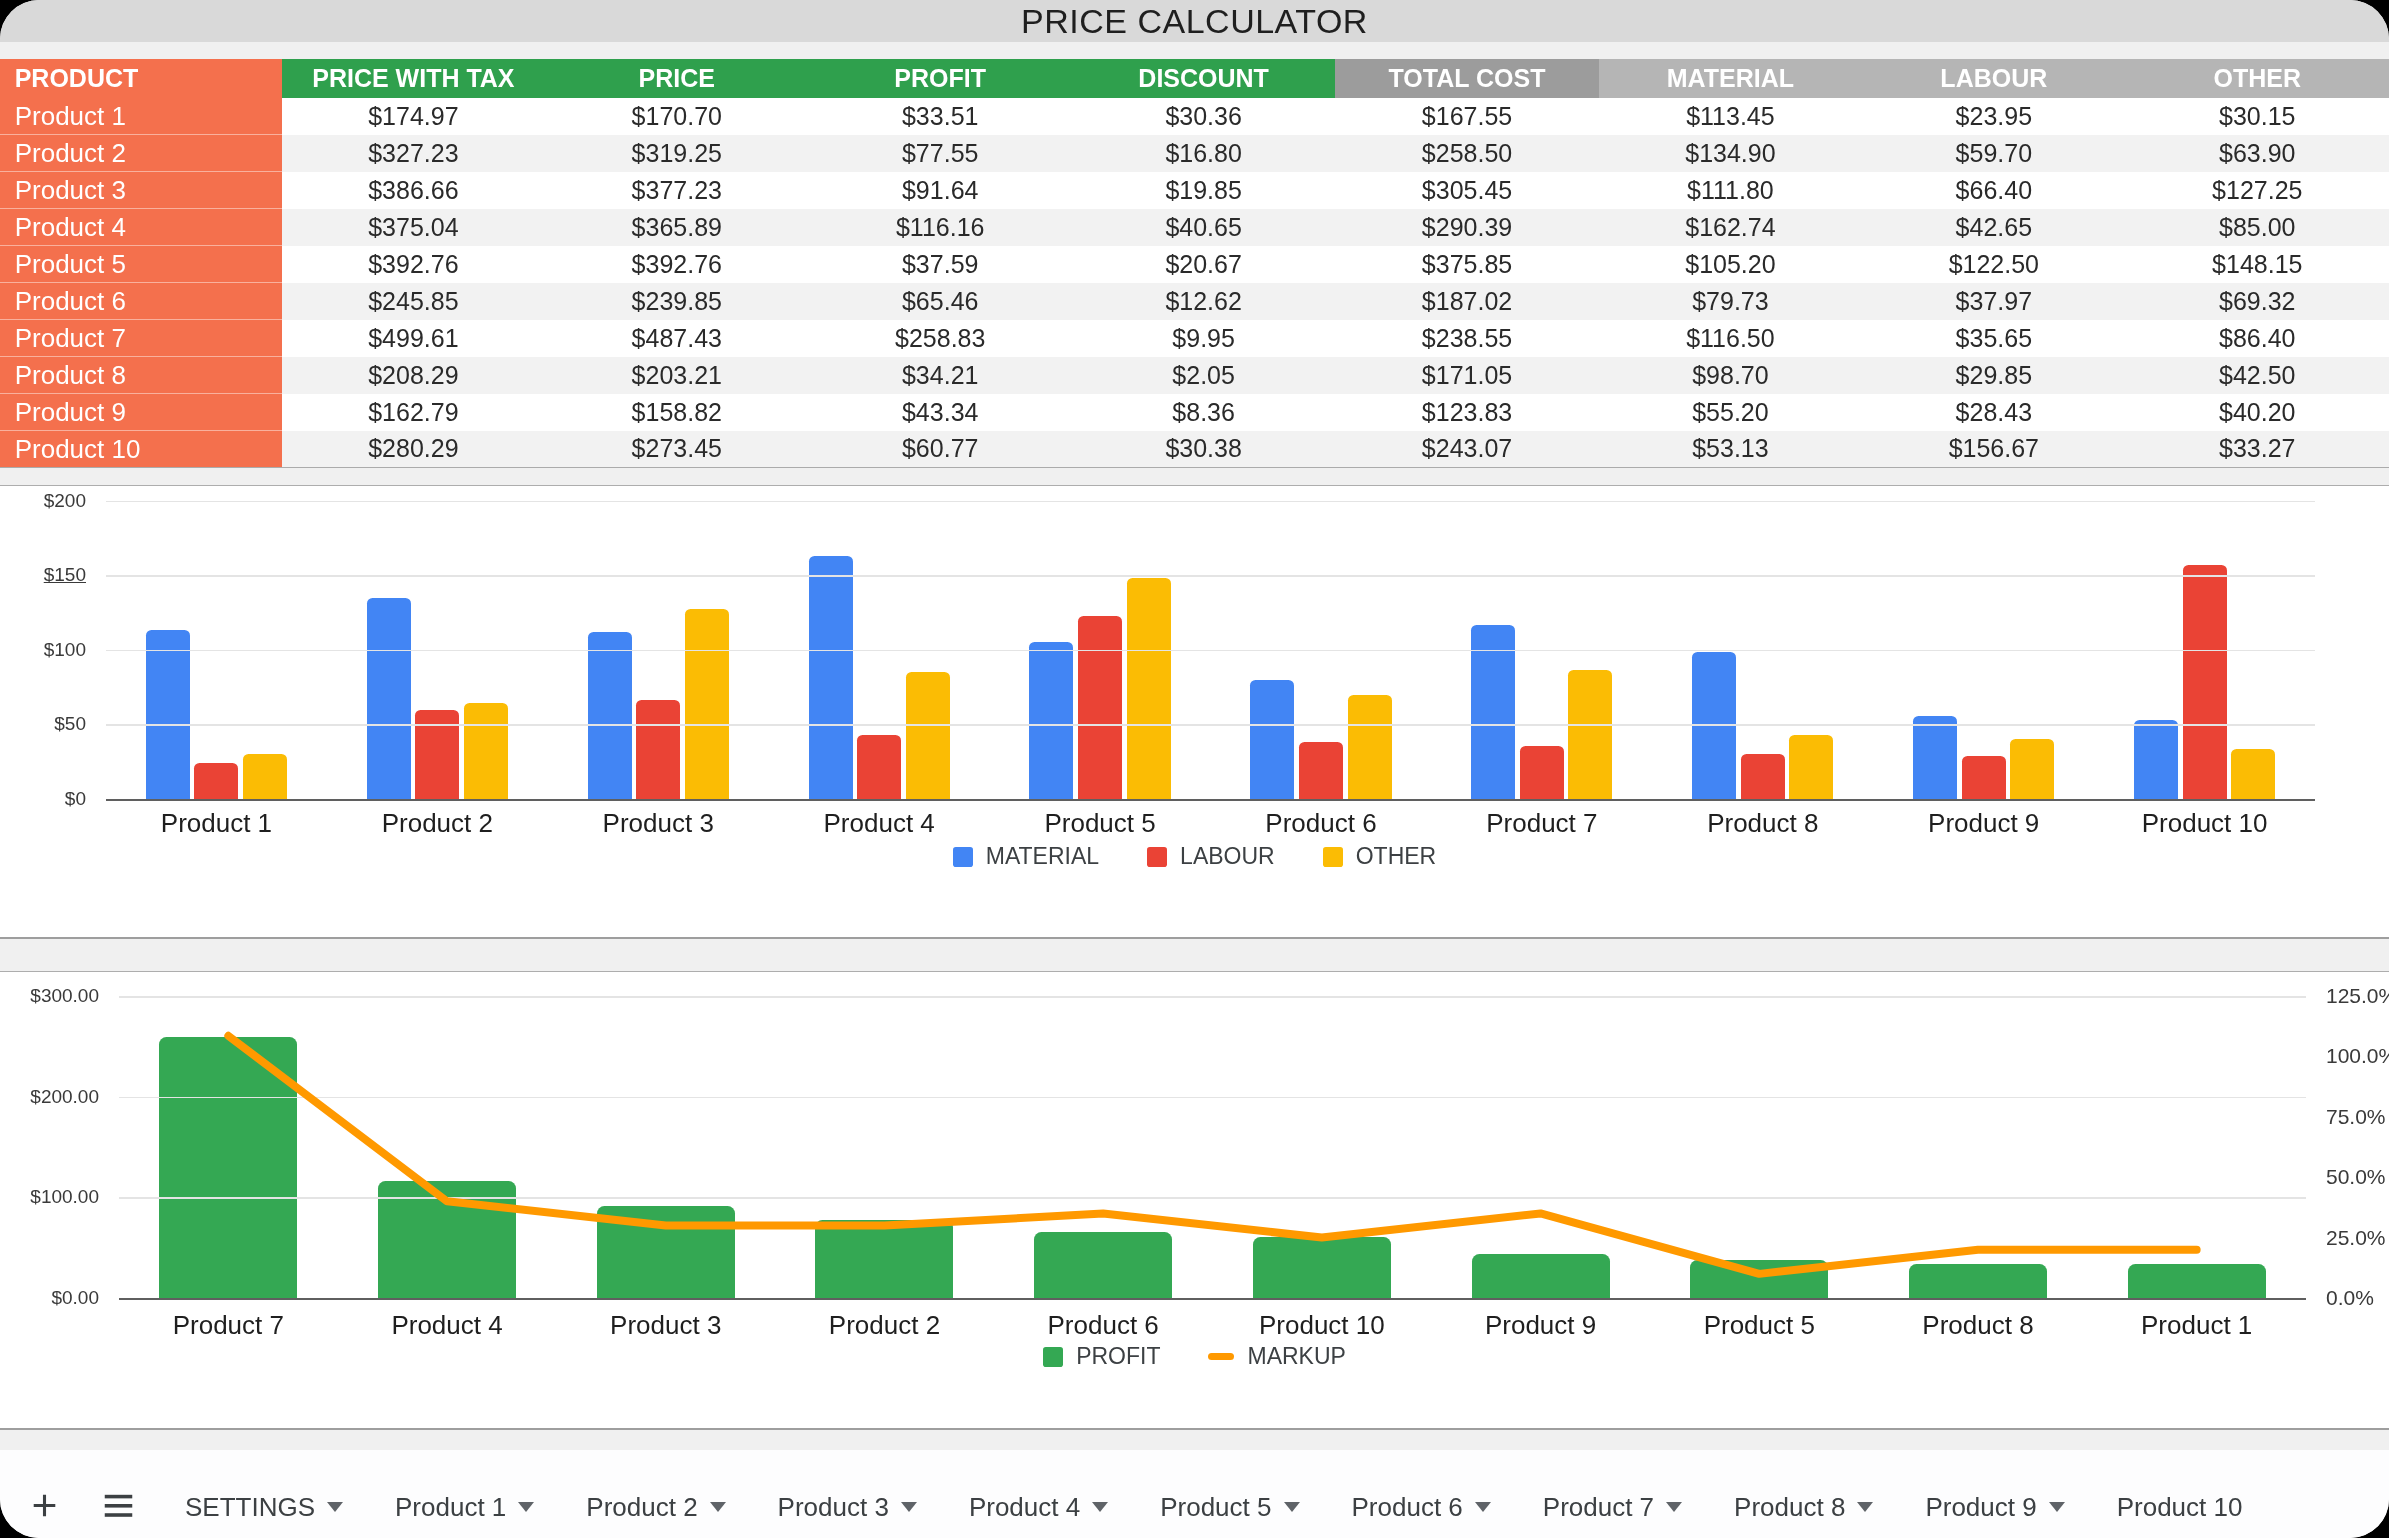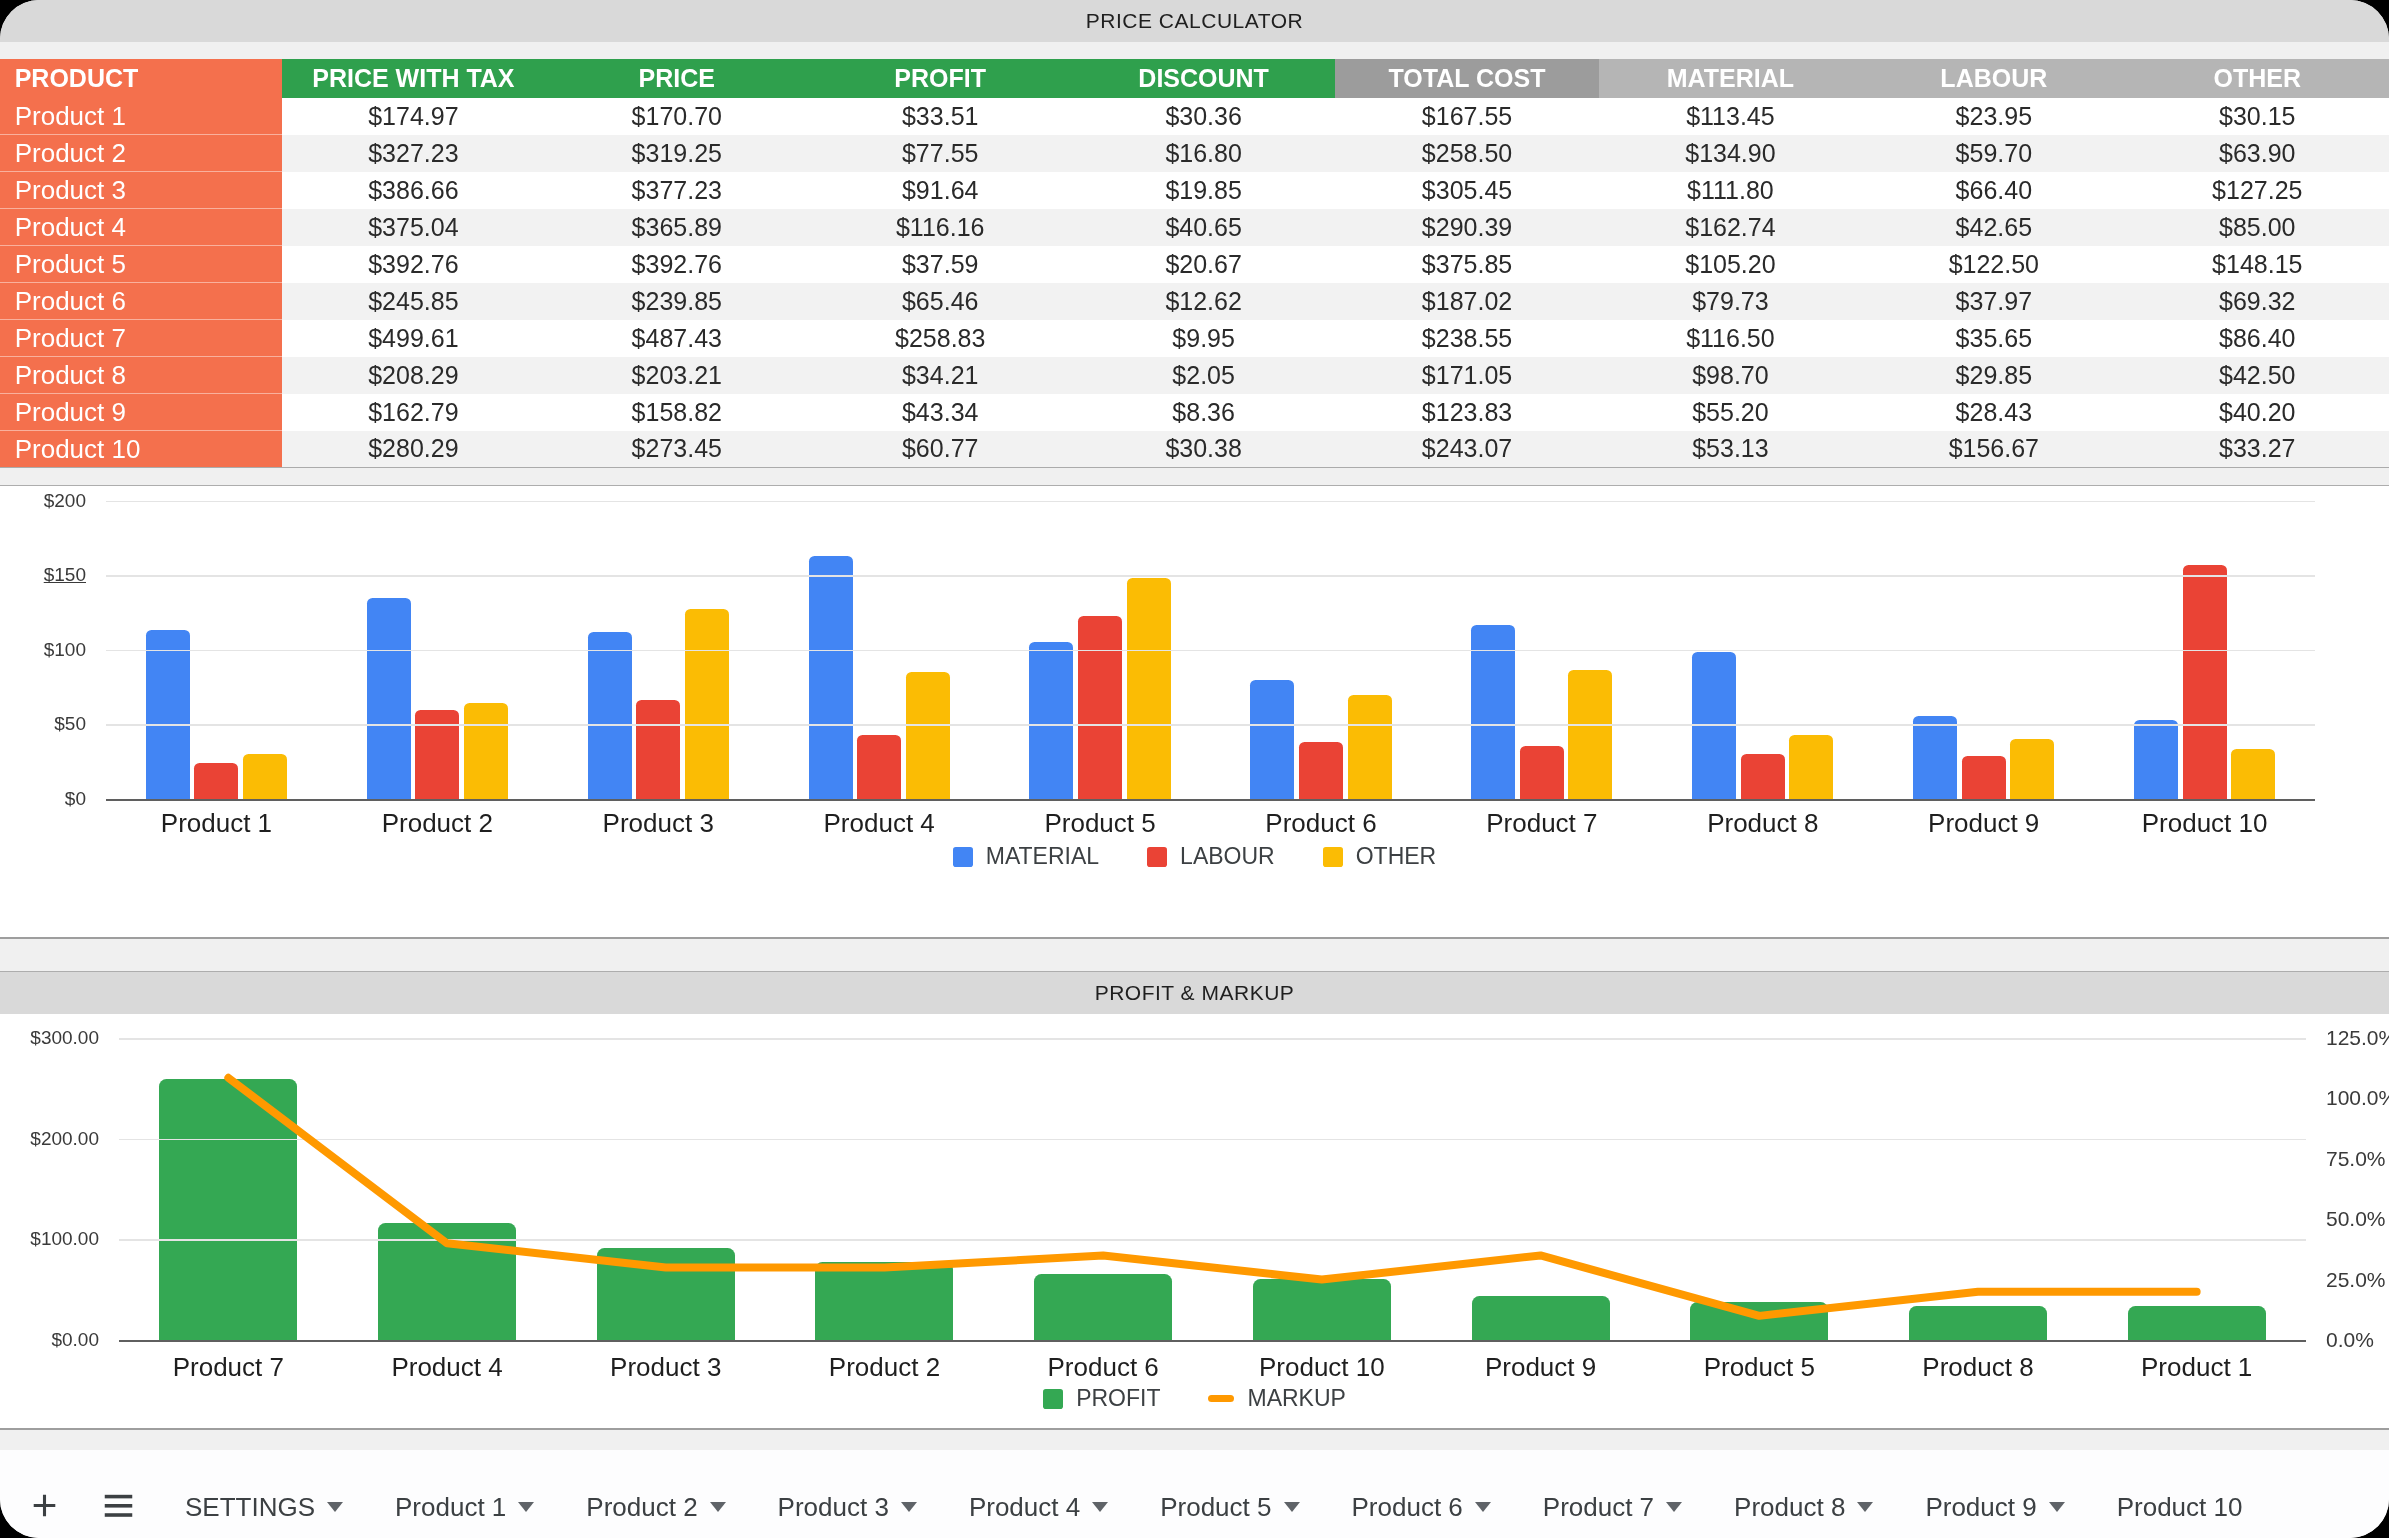--- a/index.html
+++ b/index.html
@@ -1,21 +1,21 @@
 <!DOCTYPE html>
 <html style="font-size:14.7px"><head>
 <meta charset="utf-8">
 <style>
   html,body{margin:0;padding:0;width:2389px;height:1538px;overflow:hidden;background:#000;
     font-family:"Liberation Sans", sans-serif;}
   .screen{position:absolute;inset:0;border-radius:39px;overflow:hidden;background:#F0F0F0;}
 
   
   .bar-title{height:42px;background:#D9D9D9;display:flex;align-items:center;justify-content:center;
-    font-size:21px;color:#1F1F1F;letter-spacing:0.5px;}
+    font-size:34px;color:#1F1F1F;letter-spacing:0.5px;}
   #top-titlebar{position:absolute;top:0;left:0;right:0;}
 
   
   #table-wrap{position:absolute;top:59px;left:0;right:0;border-bottom:1.8px solid #ABABAB;background:#fff;}
   table{width:100%;border-collapse:collapse;table-layout:fixed;}
   th{height:39px;font-size:25px;font-weight:bold;color:#fff;text-align:center;padding:0;}
   th.h-product{width:267px;background:#F4704D;text-align:left;padding-left:14.7px;}
   th.h-green{background:#2FA04D;}
   th.h-dark{background:#9C9C9C;}
   th.h-light{background:#B5B5B5;}
@@ -294,21 +294,20 @@
           </div>
           <div class="lg-item">
             <span class="sw" style="background: rgb(251, 188, 4);"></span>
             <span class="lg-tx">OTHER</span>
           </div>
         </div>
     </div>
   </section>
 
   <section class="section" id="profit-section">
-    <div class="bar-title">PROFIT &amp; MARKUP</div>
     <div class="chart-body" id="profit-body">
       <div class="plot" id="profit-plot">
           <div class="gridline" style="top: 0%;"></div>
           <div class="ytick" style="top: 0%;">$300.00</div>
           <div class="gridline" style="top: 33.3333%;"></div>
           <div class="ytick" style="top: 33.3333%;">$200.00</div>
           <div class="gridline" style="top: 66.6667%;"></div>
           <div class="ytick" style="top: 66.6667%;">$100.00</div>
           <div class="ytick" style="top: 100%;">$0.00</div>
           <div class="rtick" style="top: 0%;">125.0%</div>

